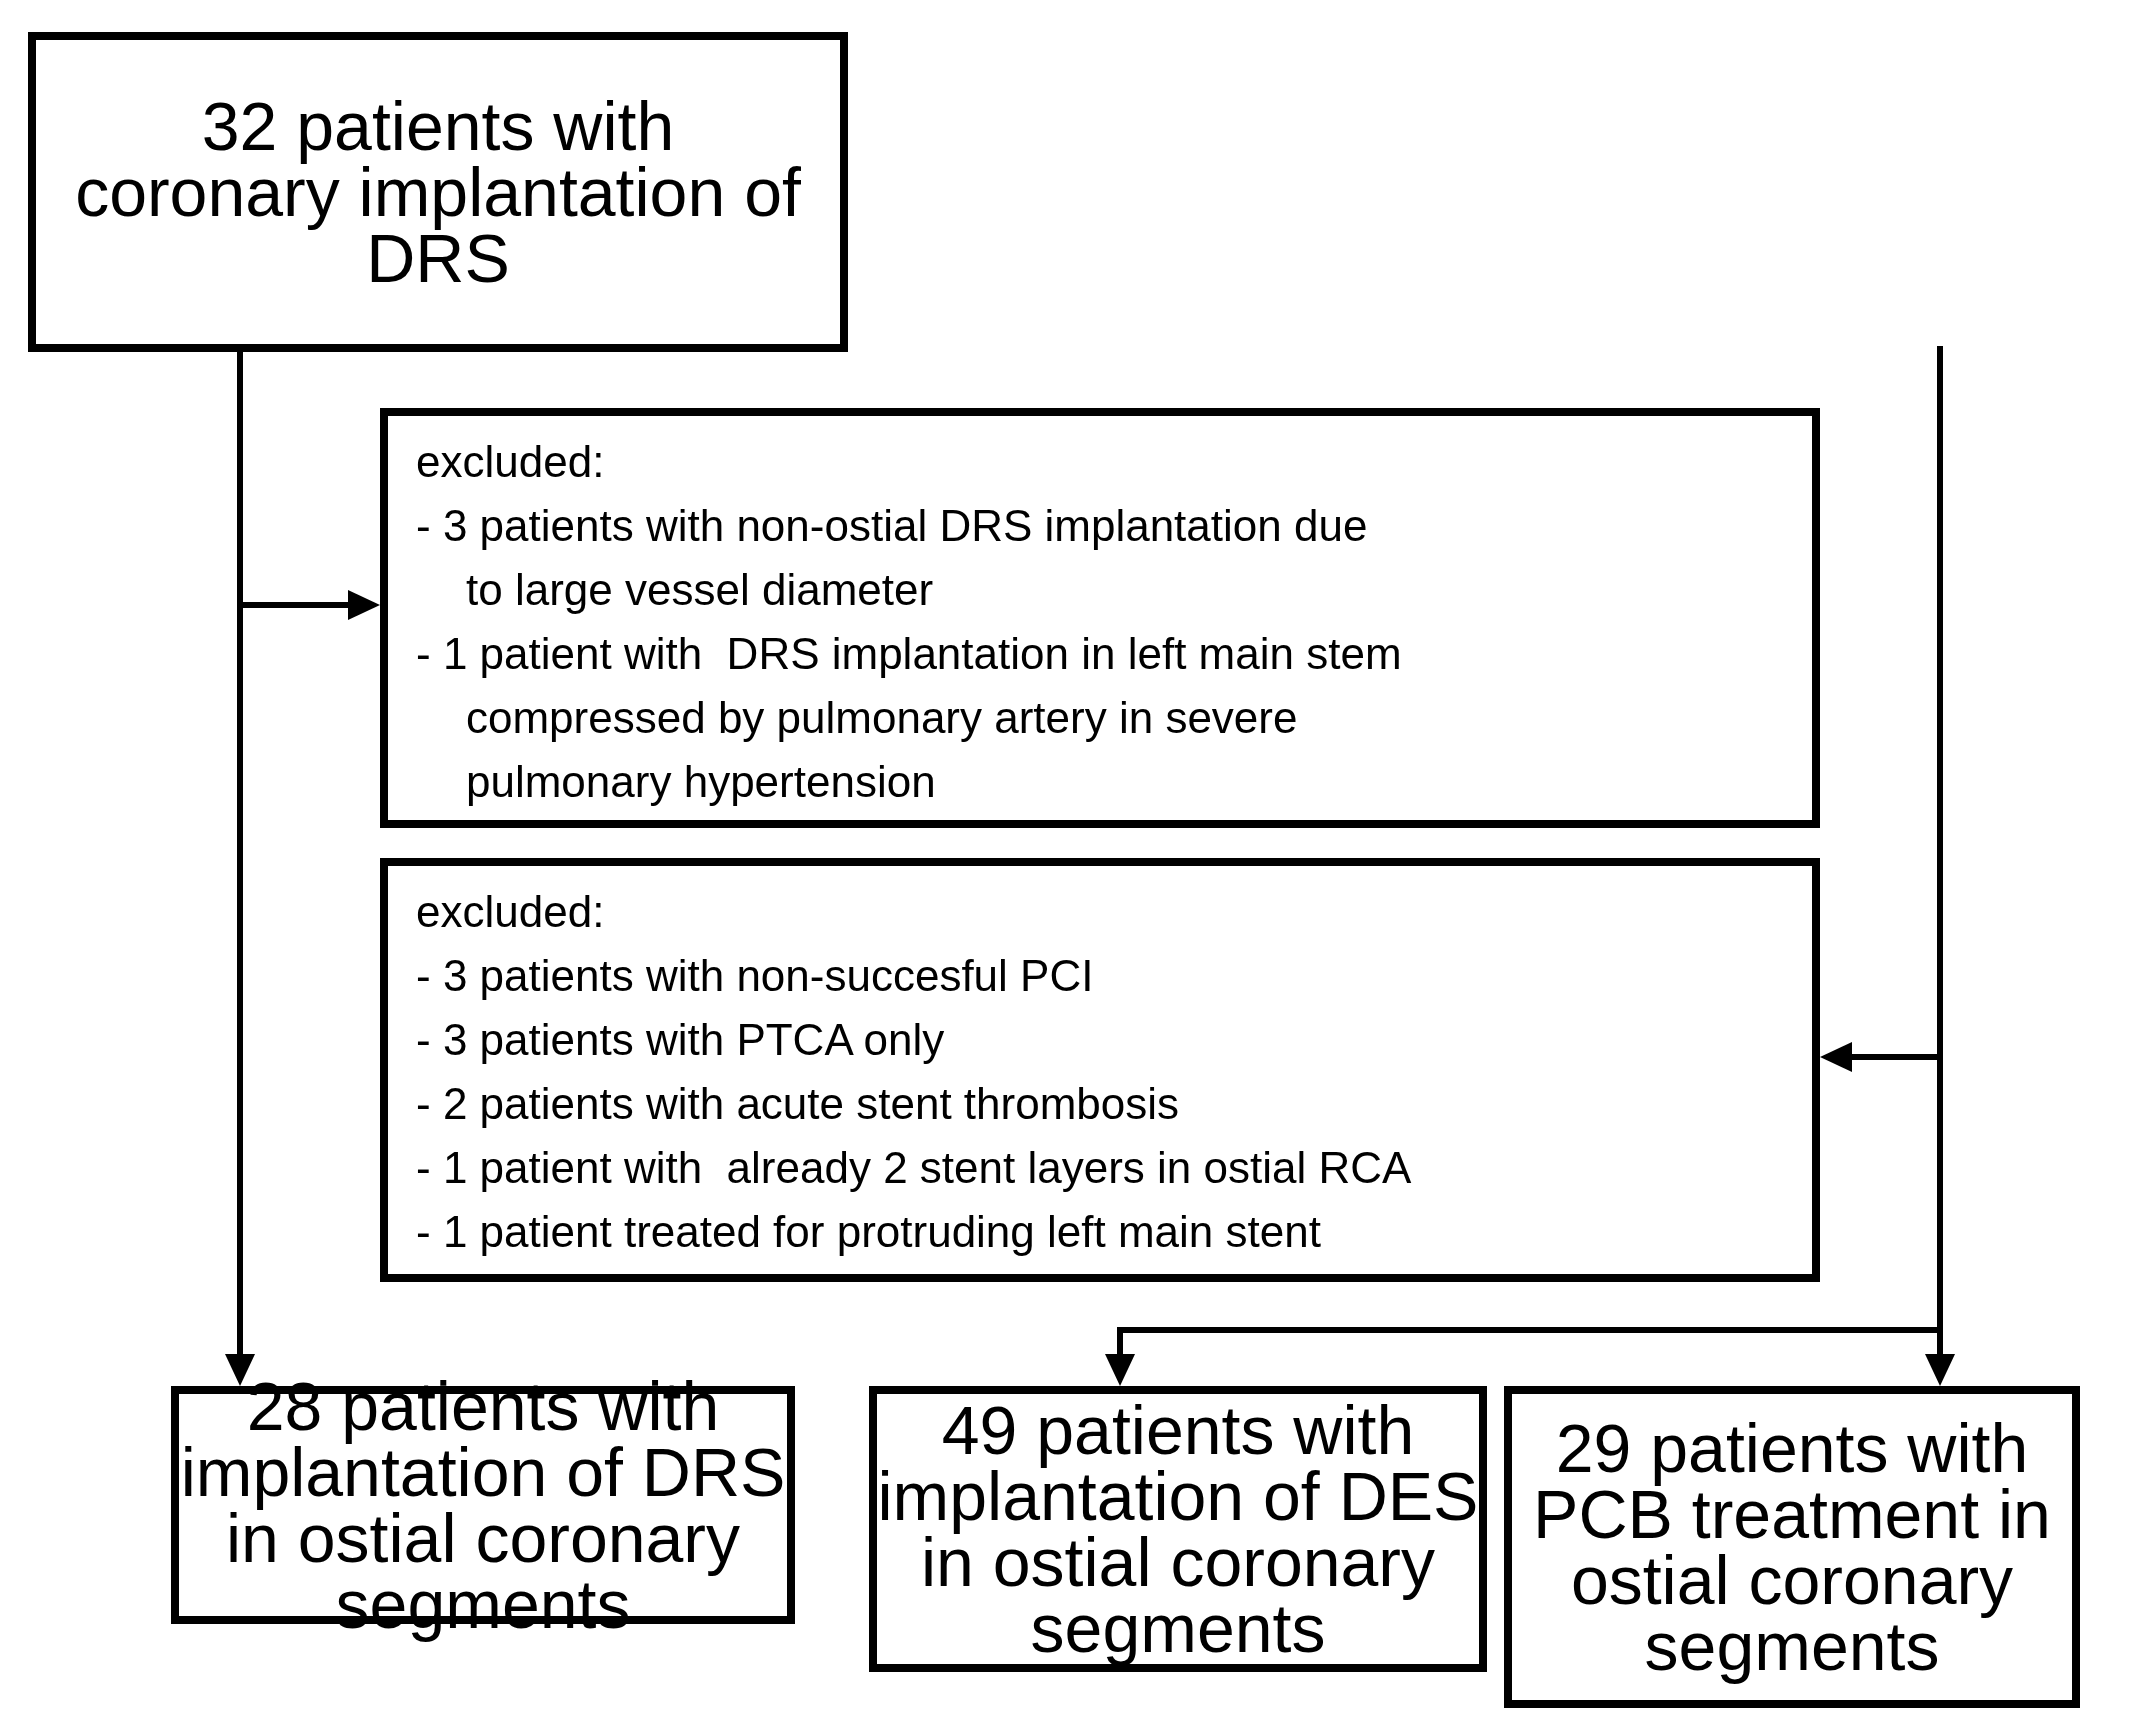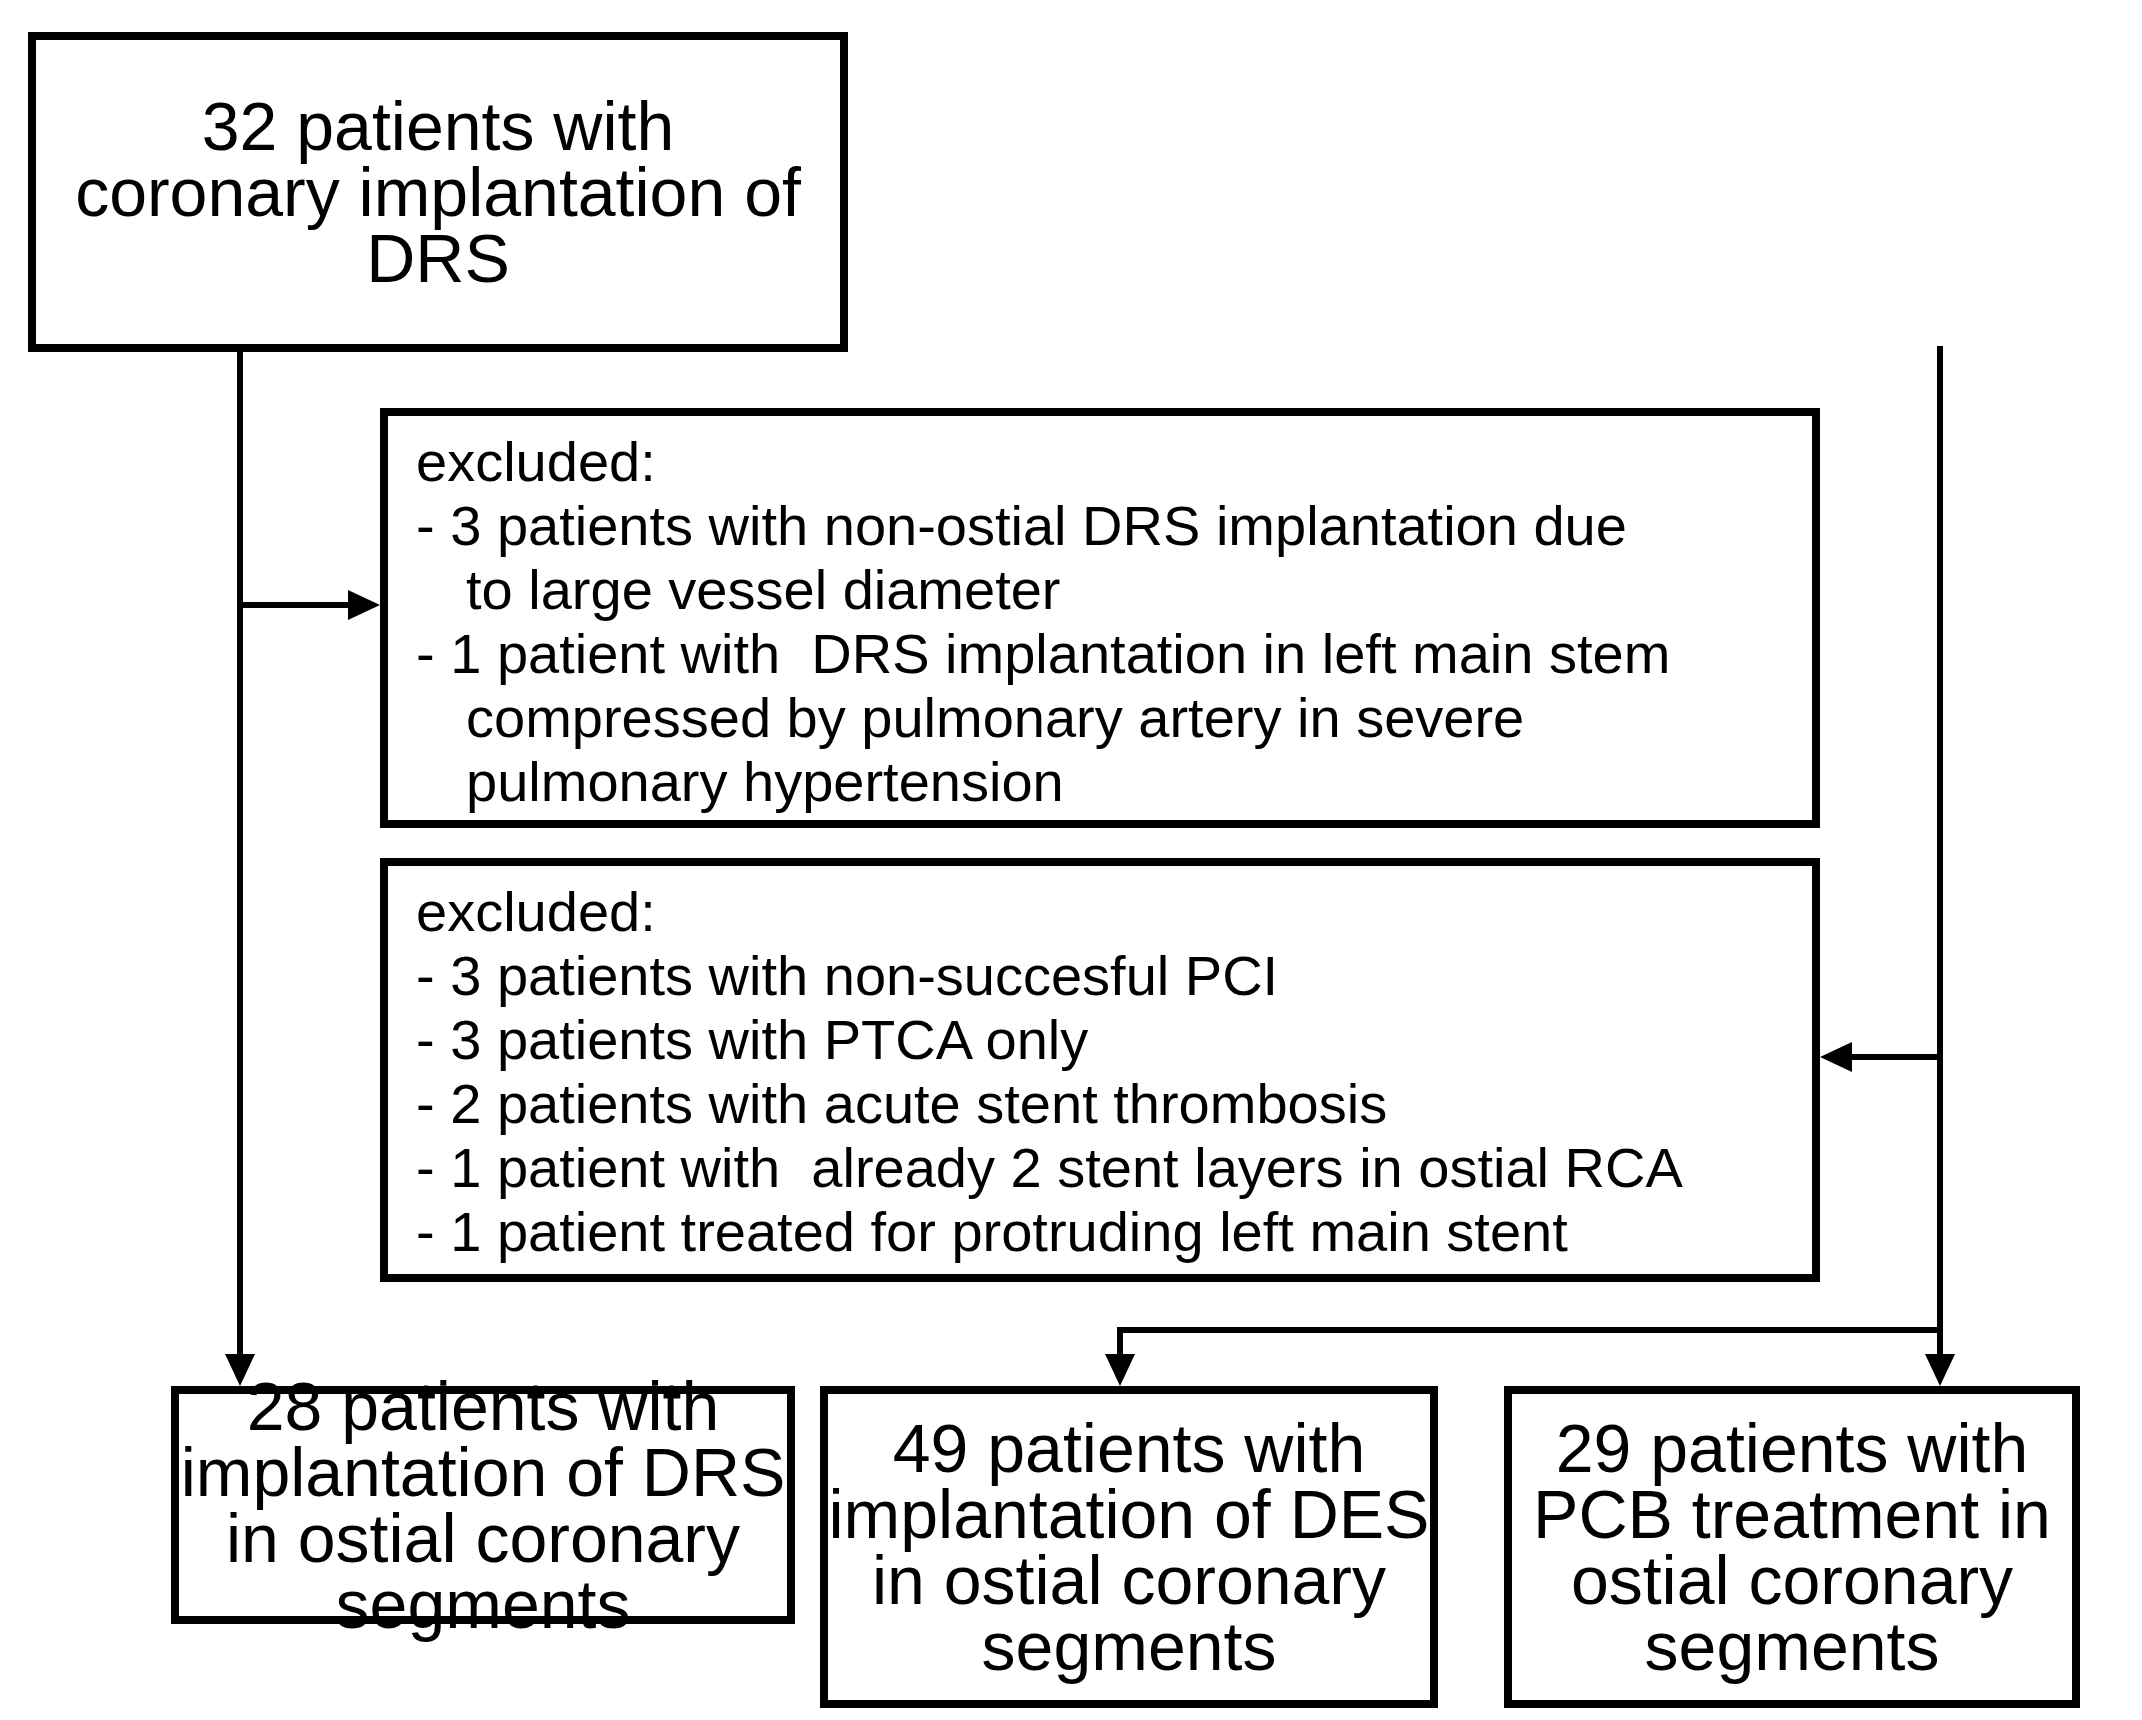--- a/index.html
+++ b/index.html
@@ -32,36 +32,36 @@
     display: flex;
     flex-direction: column;
     justify-content: center;
     align-items: center;
     text-align: center;
     font-size: 68px;
     line-height: 66px;
   }
   .list-box {
     padding: 14px 10px 10px 28px;
-    font-size: 56px;
+    font-size: 44px;
     line-height: 64px;
   }
   .list-box .bline {
     white-space: pre-wrap;
   }
   .list-box .bline.cont {
     padding-left: 50px;
   }
   
   #box-top-left      { left: 28px;   top: 32px;   width: 820px;  height: 320px; }
   #box-top-right     { left: 1302px; top: 32px;   width: 818px;  height: 314px; }
   #box-excluded-top  { left: 380px;  top: 408px;  width: 1440px; height: 420px; }
   #box-excluded-bot  { left: 380px;  top: 858px;  width: 1440px; height: 424px; }
   #box-bottom-left   { left: 171px;  top: 1386px; width: 624px;  height: 238px; }
-  #box-bottom-middle { left: 820px;  top: 1386px; width: 618px;  height: 322px; }
+  #box-bottom-middle { left: 869px;  top: 1386px; width: 618px;  height: 286px; }
   #box-bottom-right  { left: 1504px; top: 1386px; width: 576px;  height: 322px; }
   .shaft {
     stroke: #000000;
     stroke-width: 6px;
     fill: none;
   }
   .head {
     fill: #000000;
     stroke: none;
   }

